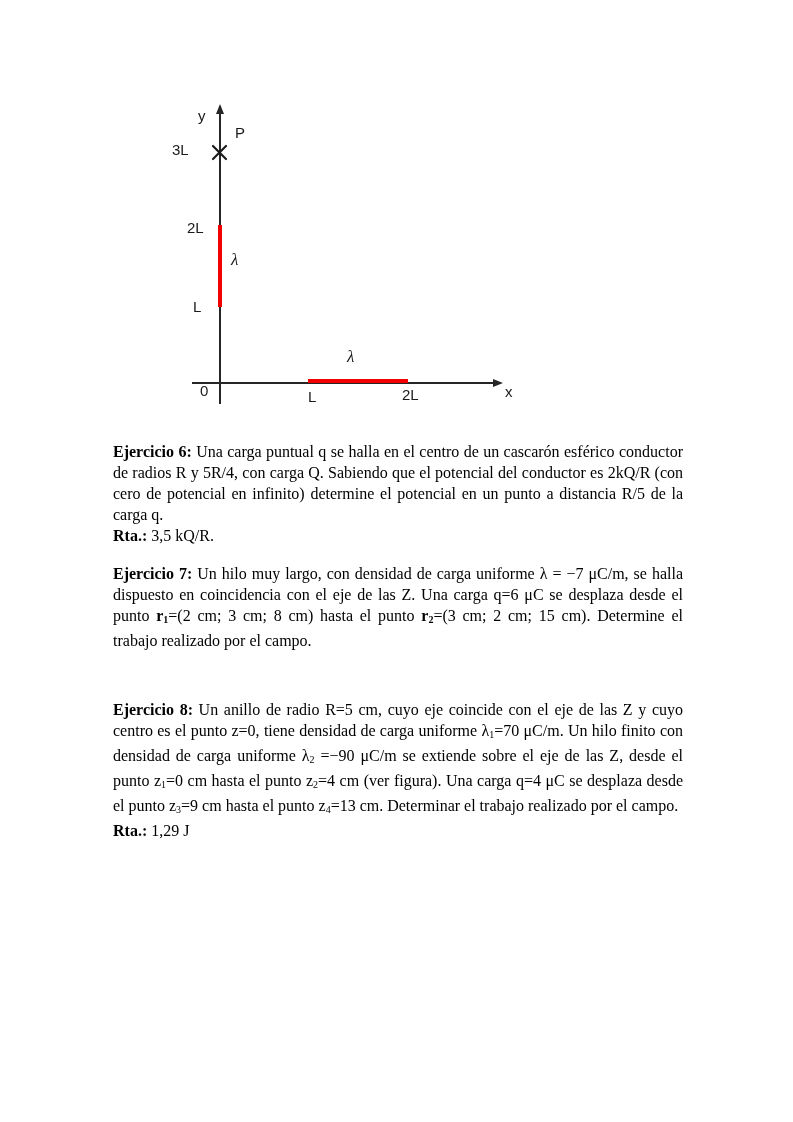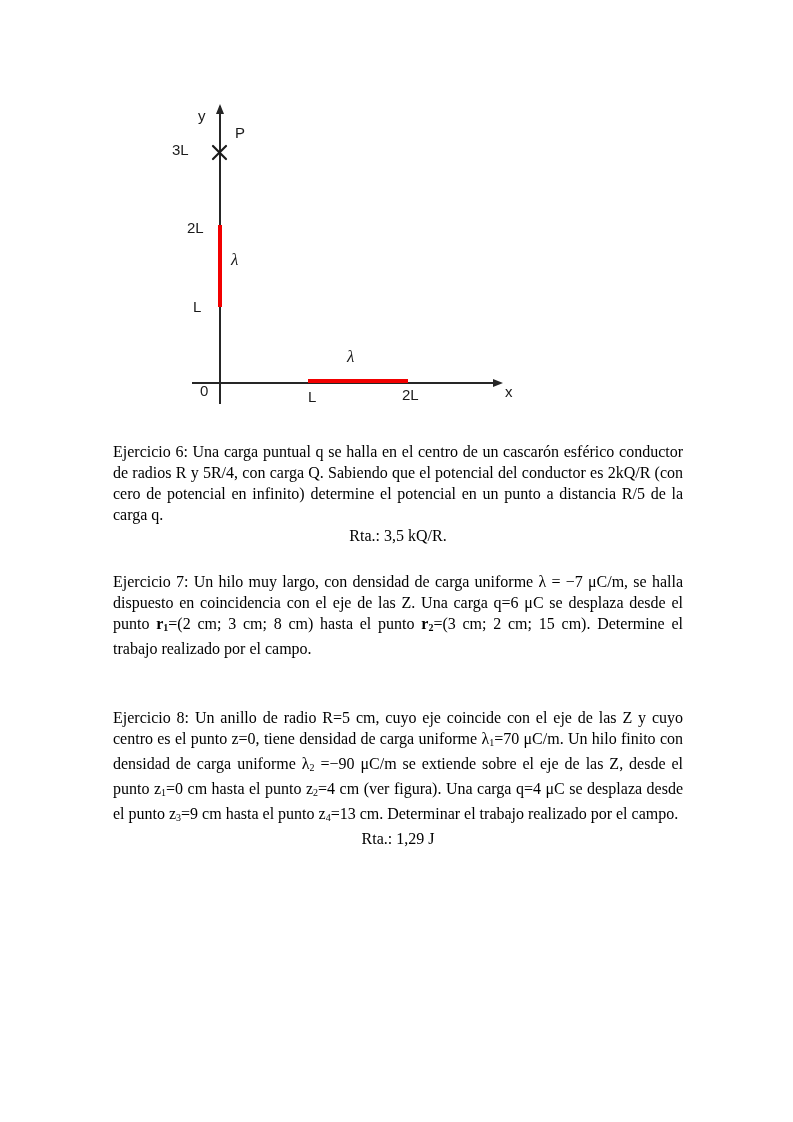--- a/index.html
+++ b/index.html
@@ -73,28 +73,28 @@
     left: 113px;
     top: 441px;
     width: 570px;
     font-family: "Liberation Serif", serif;
     font-size: 16px;
     line-height: 21px;
     color: #000000;
     text-align: justify;
   }
   .exercise { margin: 0; }
-  .exercise + .exercise { margin-top: 25px; }
+  .exercise + .exercise { margin-top: 17px; }
   .exercise:nth-child(3) { margin-top: 48px; }
-  .exercise b { font-weight: normal; }
+  .exercise b { font-weight: bold; }
   .sub {
     font-size: 10px;
     vertical-align: -2px;
   }
-  .answer { text-align: center; }
+  .answer { text-align: left; }
 </style>
 </head>
 <body>
 
 <div id="page">
 
   <div id="figure">
     <div class="axis" id="y-axis-line"></div>
     <div id="y-axis-arrow"></div>
     <div class="axis" id="x-axis-line"></div>

